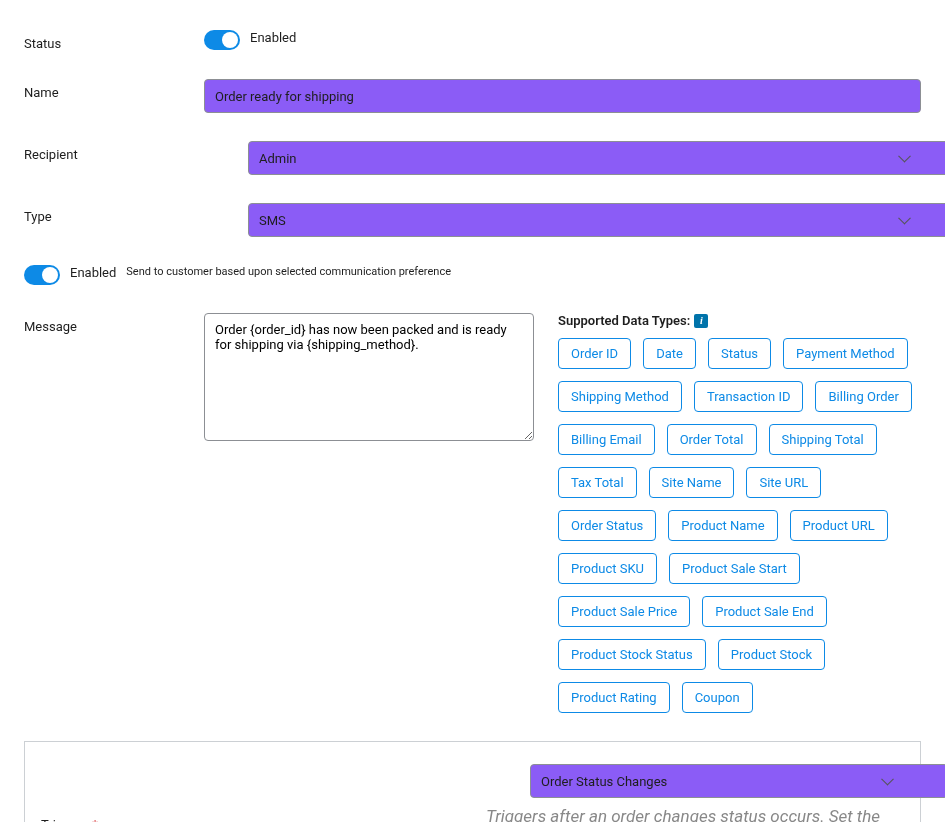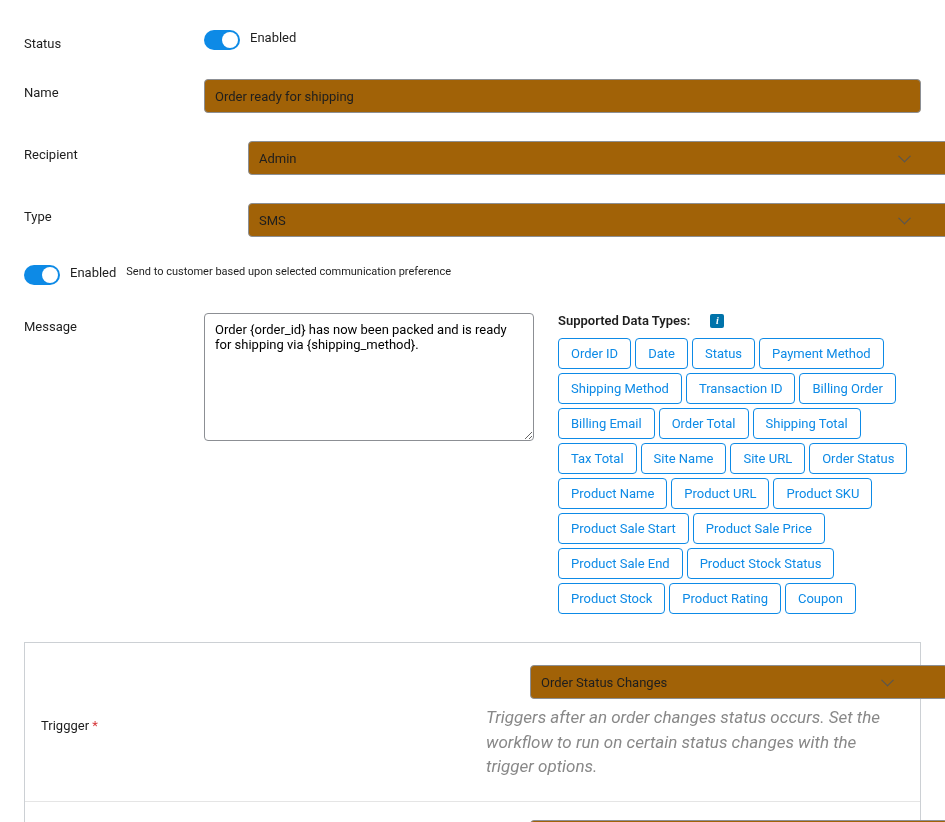--- a/index.html
+++ b/index.html
@@ -56,21 +56,21 @@
     color: #1e1e1e;
   }
   .txt-input, .select {
     width: 100%;
     height: 34px;
     border: 1px solid #8c8f94;
     border-radius: 4px;
     padding: 0 10px;
     font-size: 13px;
     font-family: inherit;
-    background: #a16207;
+    background: #8b5cf6;
     color: #1e1e1e;
   }
   .select {
     appearance: none;
     padding-right: 30px;
     position: relative;
     margin-left: 44px;
   }
   .select-wrap {
     position: relative;
@@ -105,40 +105,40 @@
     align-items: flex-start;
   }
   .message-left { width: 330px; flex-shrink: 0; }
   .message-right { flex: 1; }
   .supported-title {
     font-weight: 600;
     font-size: 13px;
     margin-bottom: 10px;
     display: flex;
     align-items: center;
-    gap: 20px;
+    gap: 4px;
   }
   .info-icon {
     display: inline-flex;
     width: 14px;
     height: 14px;
     background: #0073aa;
     color: #fff;
     font-size: 10px;
     font-weight: 700;
     font-style: italic;
     font-family: Georgia, serif;
     align-items: center;
     justify-content: center;
     border-radius: 2px;
   }
   .tags {
     display: flex;
     flex-wrap: wrap;
-    gap: 4px;
+    gap: 12px;
   }
   .tag {
     border: 1px solid #0d8ae6;
     color: #0d8ae6;
     background: #fff;
     padding: 7px 12px;
     border-radius: 4px;
     font-size: 13px;
     cursor: pointer;
     white-space: nowrap;

